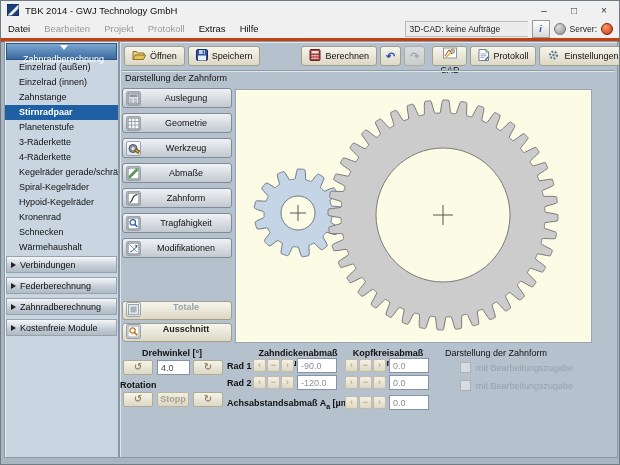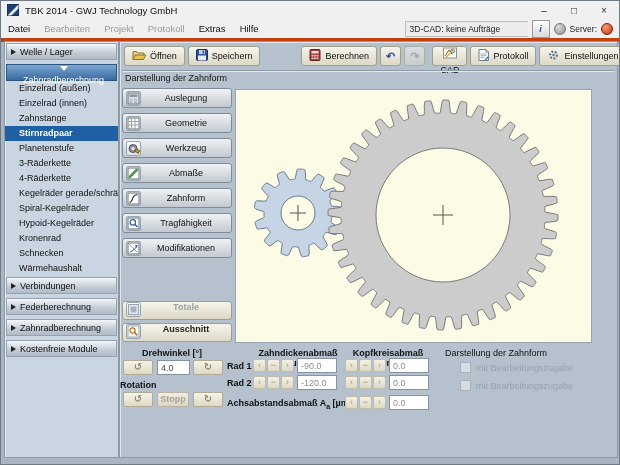--- a/index.html
+++ b/index.html
@@ -101,24 +101,20 @@
       <div id="cad-status">3D-CAD: keine Aufträge</div>
       <div id="info-btn">i</div>
       <div class="led gray"></div>
       <span id="server-label">Server:</span>
       <div class="led red"></div>
     </div>
   </div>
 
   <div id="sidebar">
     <div>
-        <div class="sbh">
-          <span class="tri"></span>
-          <span>Welle / Lager</span>
-        </div>
         <div class="sbh open">
           <span class="tri"></span>
           <span>Zahnradberechnung</span>
         </div>
         <div class="sbi">Einzelrad (außen)</div>
         <div class="sbi">Einzelrad (innen)</div>
         <div class="sbi">Zahnstange</div>
         <div class="sbi sel">Stirnradpaar</div>
         <div class="sbi">Planetenstufe</div>
         <div class="sbi">3-Räderkette</div>

